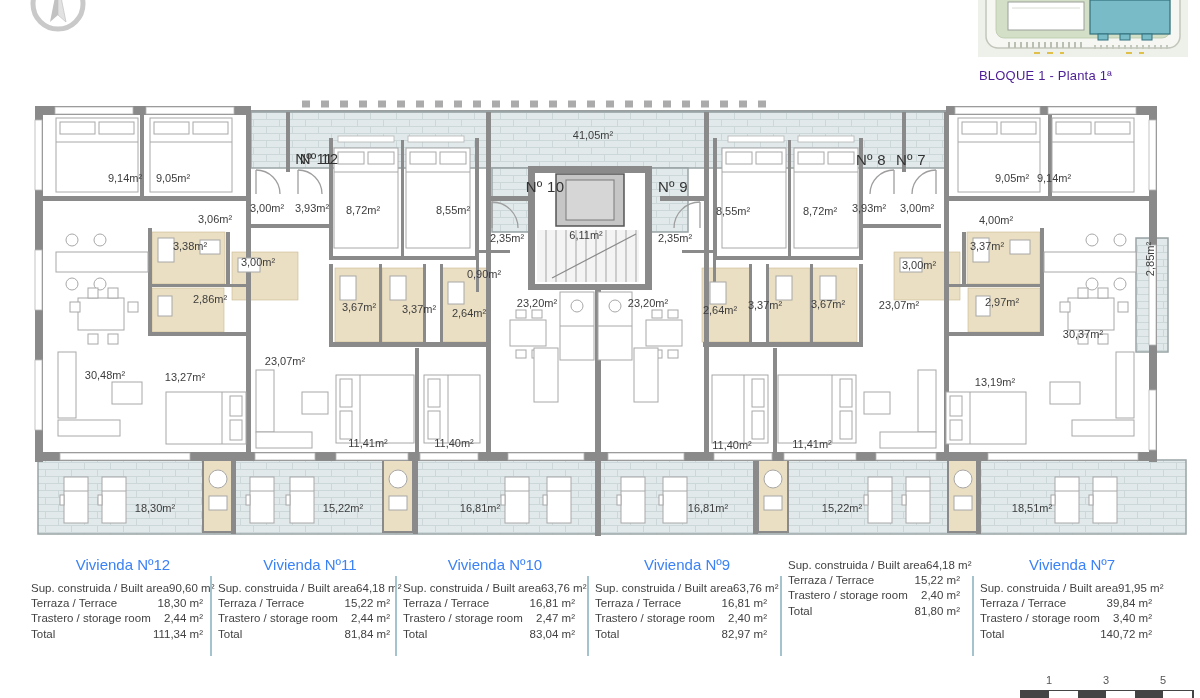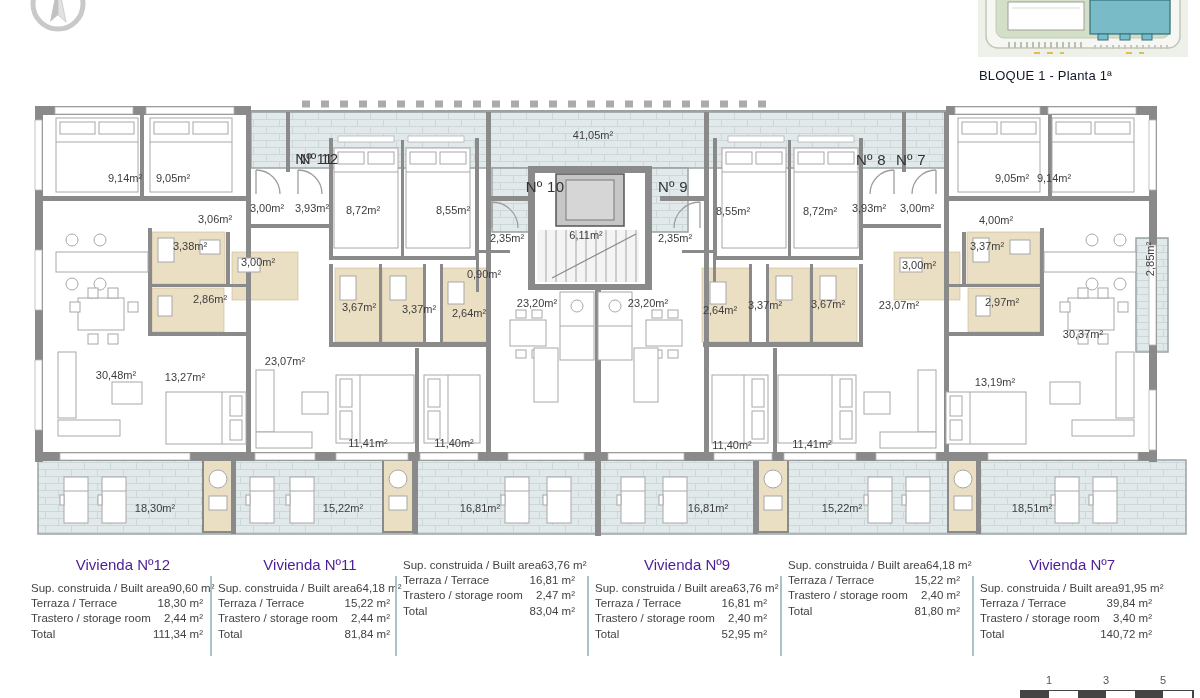--- a/index.html
+++ b/index.html
@@ -19,26 +19,26 @@
   #labels{position:absolute;inset:0;z-index:3;pointer-events:none;}
   .arealabel{position:absolute;transform:translate(-50%,-50%);font-size:11px;color:#3d3d3d;
              white-space:nowrap;}
   .arealabel.rot{transform:translate(-50%,-50%) rotate(-90deg);}
   .unitlabel{position:absolute;transform:translate(-50%,-50%);font-size:15px;color:#333;
              white-space:nowrap;letter-spacing:0.3px;}
   
   #compass{position:absolute;left:14px;top:-22px;z-index:2;}
   
   #siteplan{position:absolute;left:978px;top:0;width:210px;height:57px;z-index:2;overflow:hidden;}
-  #caption{position:absolute;left:979px;top:68px;font-size:13px;color:#0f172a;z-index:2;
+  #caption{position:absolute;left:979px;top:68px;font-size:13px;color:#4c1d95;z-index:2;
            letter-spacing:0.2px;text-align:center;}
   
   #units-table{position:absolute;left:0;top:550px;width:1200px;height:108px;z-index:2;}
   .unit-col{position:absolute;top:0;width:188px;}
-  .unit-col h3{margin:0;text-align:center;font-size:15px;font-weight:normal;color:#4c1d95;
+  .unit-col h3{margin:0;text-align:center;font-size:15px;font-weight:normal;color:#3b82f6;
                padding-top:6px;}
   .rows{margin-top:8px;}
   .trow{display:flex;justify-content:space-between;font-size:11.5px;color:#424242;
         line-height:15.2px;padding:0 14px 0 2px;}
   .trow .lbl{white-space:nowrap;}
   .trow .val{white-space:nowrap;}
   .col-divider{position:absolute;top:26px;width:2px;height:80px;background:#a5c3cd;}
   
   #scalebar{position:absolute;left:0;top:0;width:1200px;height:698px;z-index:2;pointer-events:none;}
   .scale-tick{position:absolute;top:674px;font-size:11px;color:#555;transform:translateX(-50%);}
@@ -435,21 +435,21 @@
       <div class="arealabel" style="left: 419px; top: 309px;">3,37m²</div>
       <div class="arealabel" style="left: 469px; top: 313px;">2,64m²</div>
       <div class="arealabel" style="left: 537px; top: 303px;">23,20m²</div>
       <div class="arealabel" style="left: 648px; top: 303px;">23,20m²</div>
       <div class="arealabel" style="left: 720px; top: 310px;">2,64m²</div>
       <div class="arealabel" style="left: 765px; top: 305px;">3,37m²</div>
       <div class="arealabel" style="left: 828px; top: 304px;">3,67m²</div>
       <div class="arealabel" style="left: 899px; top: 305px;">23,07m²</div>
       <div class="arealabel" style="left: 1002px; top: 302px;">2,97m²</div>
       <div class="arealabel" style="left: 285px; top: 361px;">23,07m²</div>
-      <div class="arealabel" style="left: 105px; top: 375px; margin-left: 11px;">30,48m²</div>
+      <div class="arealabel" style="left: 105px; top: 375px;">30,48m²</div>
       <div class="arealabel" style="left: 185px; top: 377px;">13,27m²</div>
       <div class="arealabel" style="left: 1083px; top: 334px;">30,37m²</div>
       <div class="arealabel" style="left: 995px; top: 382px;">13,19m²</div>
       <div class="arealabel" style="left: 368px; top: 443px;">11,41m²</div>
       <div class="arealabel" style="left: 454px; top: 443px;">11,40m²</div>
       <div class="arealabel" style="left: 732px; top: 445px;">11,40m²</div>
       <div class="arealabel" style="left: 812px; top: 444px;">11,41m²</div>
       <div class="arealabel rot" style="left: 1150px; top: 259px;">2,85m²</div>
       <div class="arealabel" style="left: 155px; top: 508px;">18,30m²</div>
       <div class="arealabel" style="left: 343px; top: 508px;">15,22m²</div>
@@ -504,20 +504,21 @@
             <span class="val">2,44 m²</span>
           </div>
           <div class="trow">
             <span class="lbl">Total</span>
             <span class="val">81,84 m²</span>
           </div>
         </div>
       </div>
       <div class="col-divider" style="left: 395px;"></div>
       <div class="unit-col" style="left: 401px;">
+        <h3>Vivienda Nº10</h3>
         <div class="rows">
           <div class="trow">
             <span class="lbl">Sup. construida / Built area</span>
             <span class="val">63,76 m²</span>
           </div>
           <div class="trow">
             <span class="lbl">Terraza / Terrace</span>
             <span class="val">16,81 m²</span>
           </div>
           <div class="trow">
@@ -541,21 +542,21 @@
           <div class="trow">
             <span class="lbl">Terraza / Terrace</span>
             <span class="val">16,81 m²</span>
           </div>
           <div class="trow">
             <span class="lbl">Trastero / storage room</span>
             <span class="val">2,40 m²</span>
           </div>
           <div class="trow">
             <span class="lbl">Total</span>
-            <span class="val">52,95 m²</span>
+            <span class="val">82,97 m²</span>
           </div>
         </div>
       </div>
       <div class="col-divider" style="left: 780px;"></div>
       <div class="unit-col" style="left: 786px;">
         <div class="rows">
           <div class="trow">
             <span class="lbl">Sup. construida / Built area</span>
             <span class="val">64,18 m²</span>
           </div>

